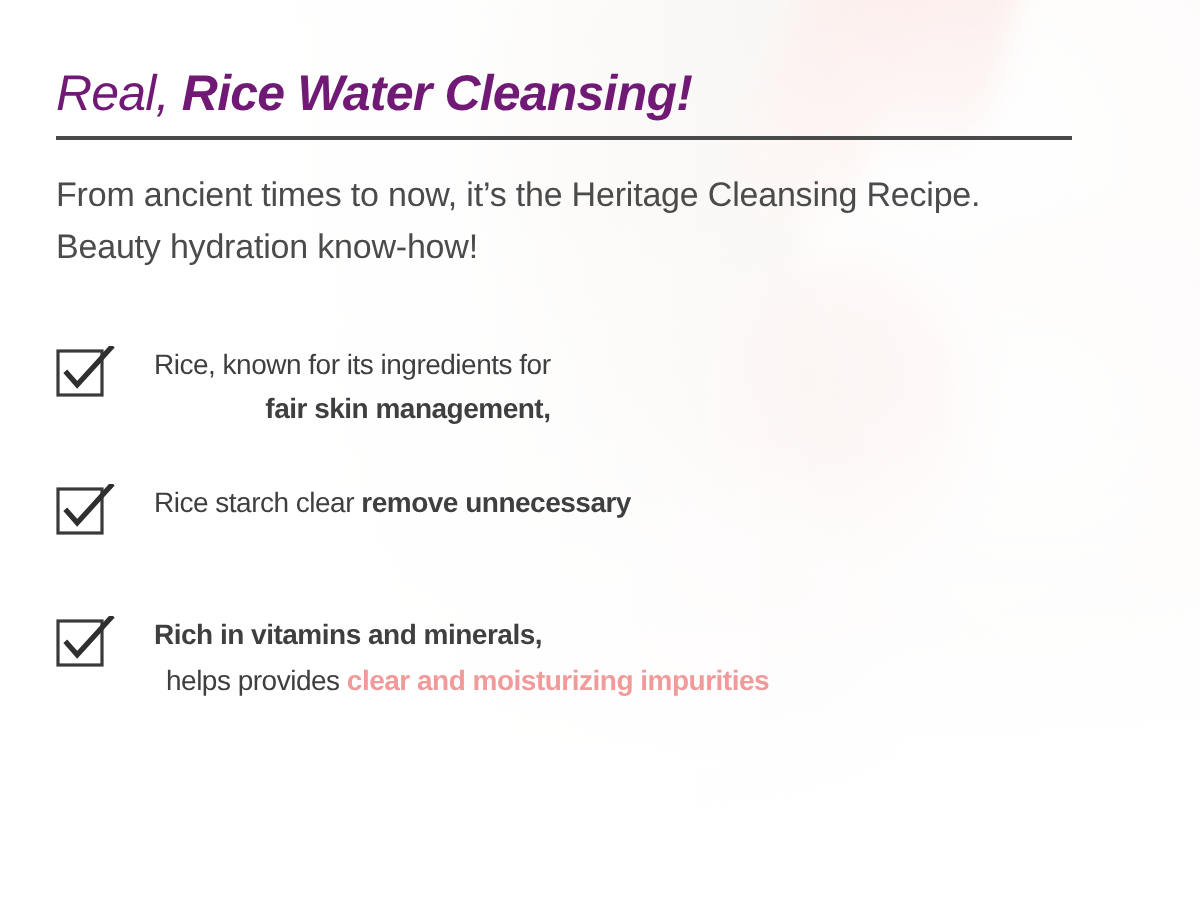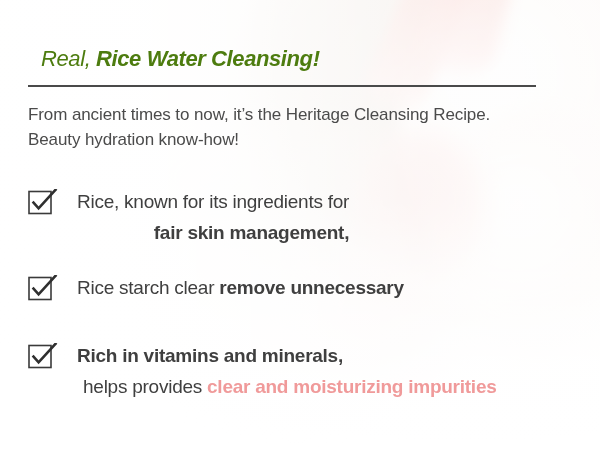--- a/index.html
+++ b/index.html
@@ -158,25 +158,25 @@
   .content {
     position: relative;
     z-index: 5;
     padding: 0 28px;
   }
 
   .title-block {
     padding-top: 33px;
   }
   .headline {
-    margin: 13px;
-    font-size: 22px;
+    margin: 0;
+    font-size: 25px;
     line-height: 1.16;
     letter-spacing: -0.4px;
-    color: #4d7c0f;
+    color: #701a75;
     white-space: nowrap;
   }
   .headline .hl-light {
     font-style: italic;
     font-weight: 400;
   }
   .headline .hl-strong {
     font-style: italic;
     font-weight: 700;
   }
@@ -209,21 +209,21 @@
   .checkbox {
     flex: 0 0 auto;
     width: 30px;
     height: 26px;
     margin-right: 19px;
     margin-top: 2px;
   }
   .checkbox svg { display: block; }
 
   .bullet-text {
-    font-size: 19px;
+    font-size: 14px;
     line-height: 1.62;
     color: #3f3f3f;
     letter-spacing: -0.25px;
   }
   .bullet-line { white-space: nowrap; }
   .bullet-line.indent { padding-left: 6px; text-align: right; }
   .t-bold { font-weight: 700; }
   .t-reg  { font-weight: 400; }
   .t-pink { color: #f09a9a; font-weight: 700; }
 </style>

